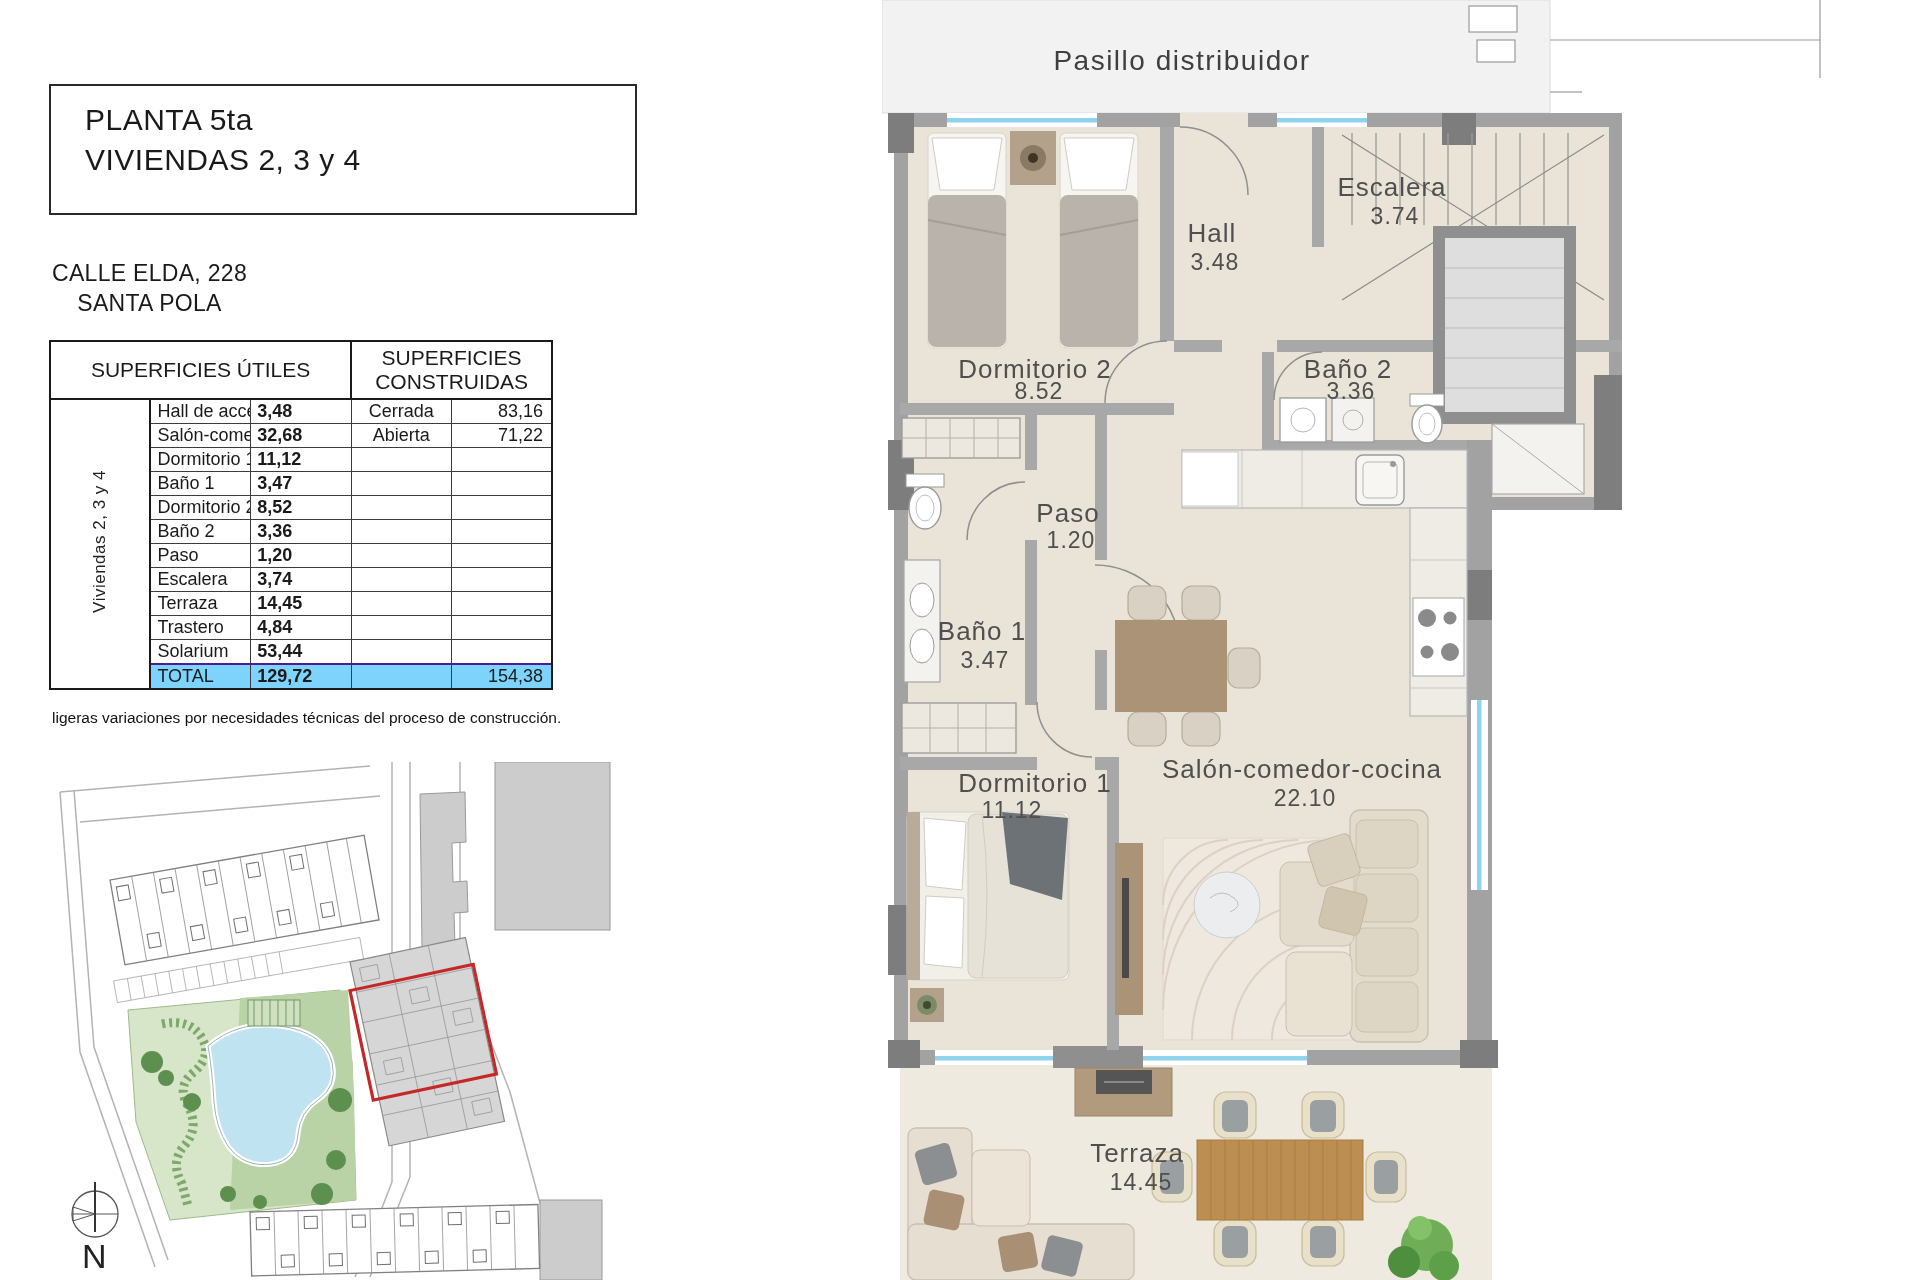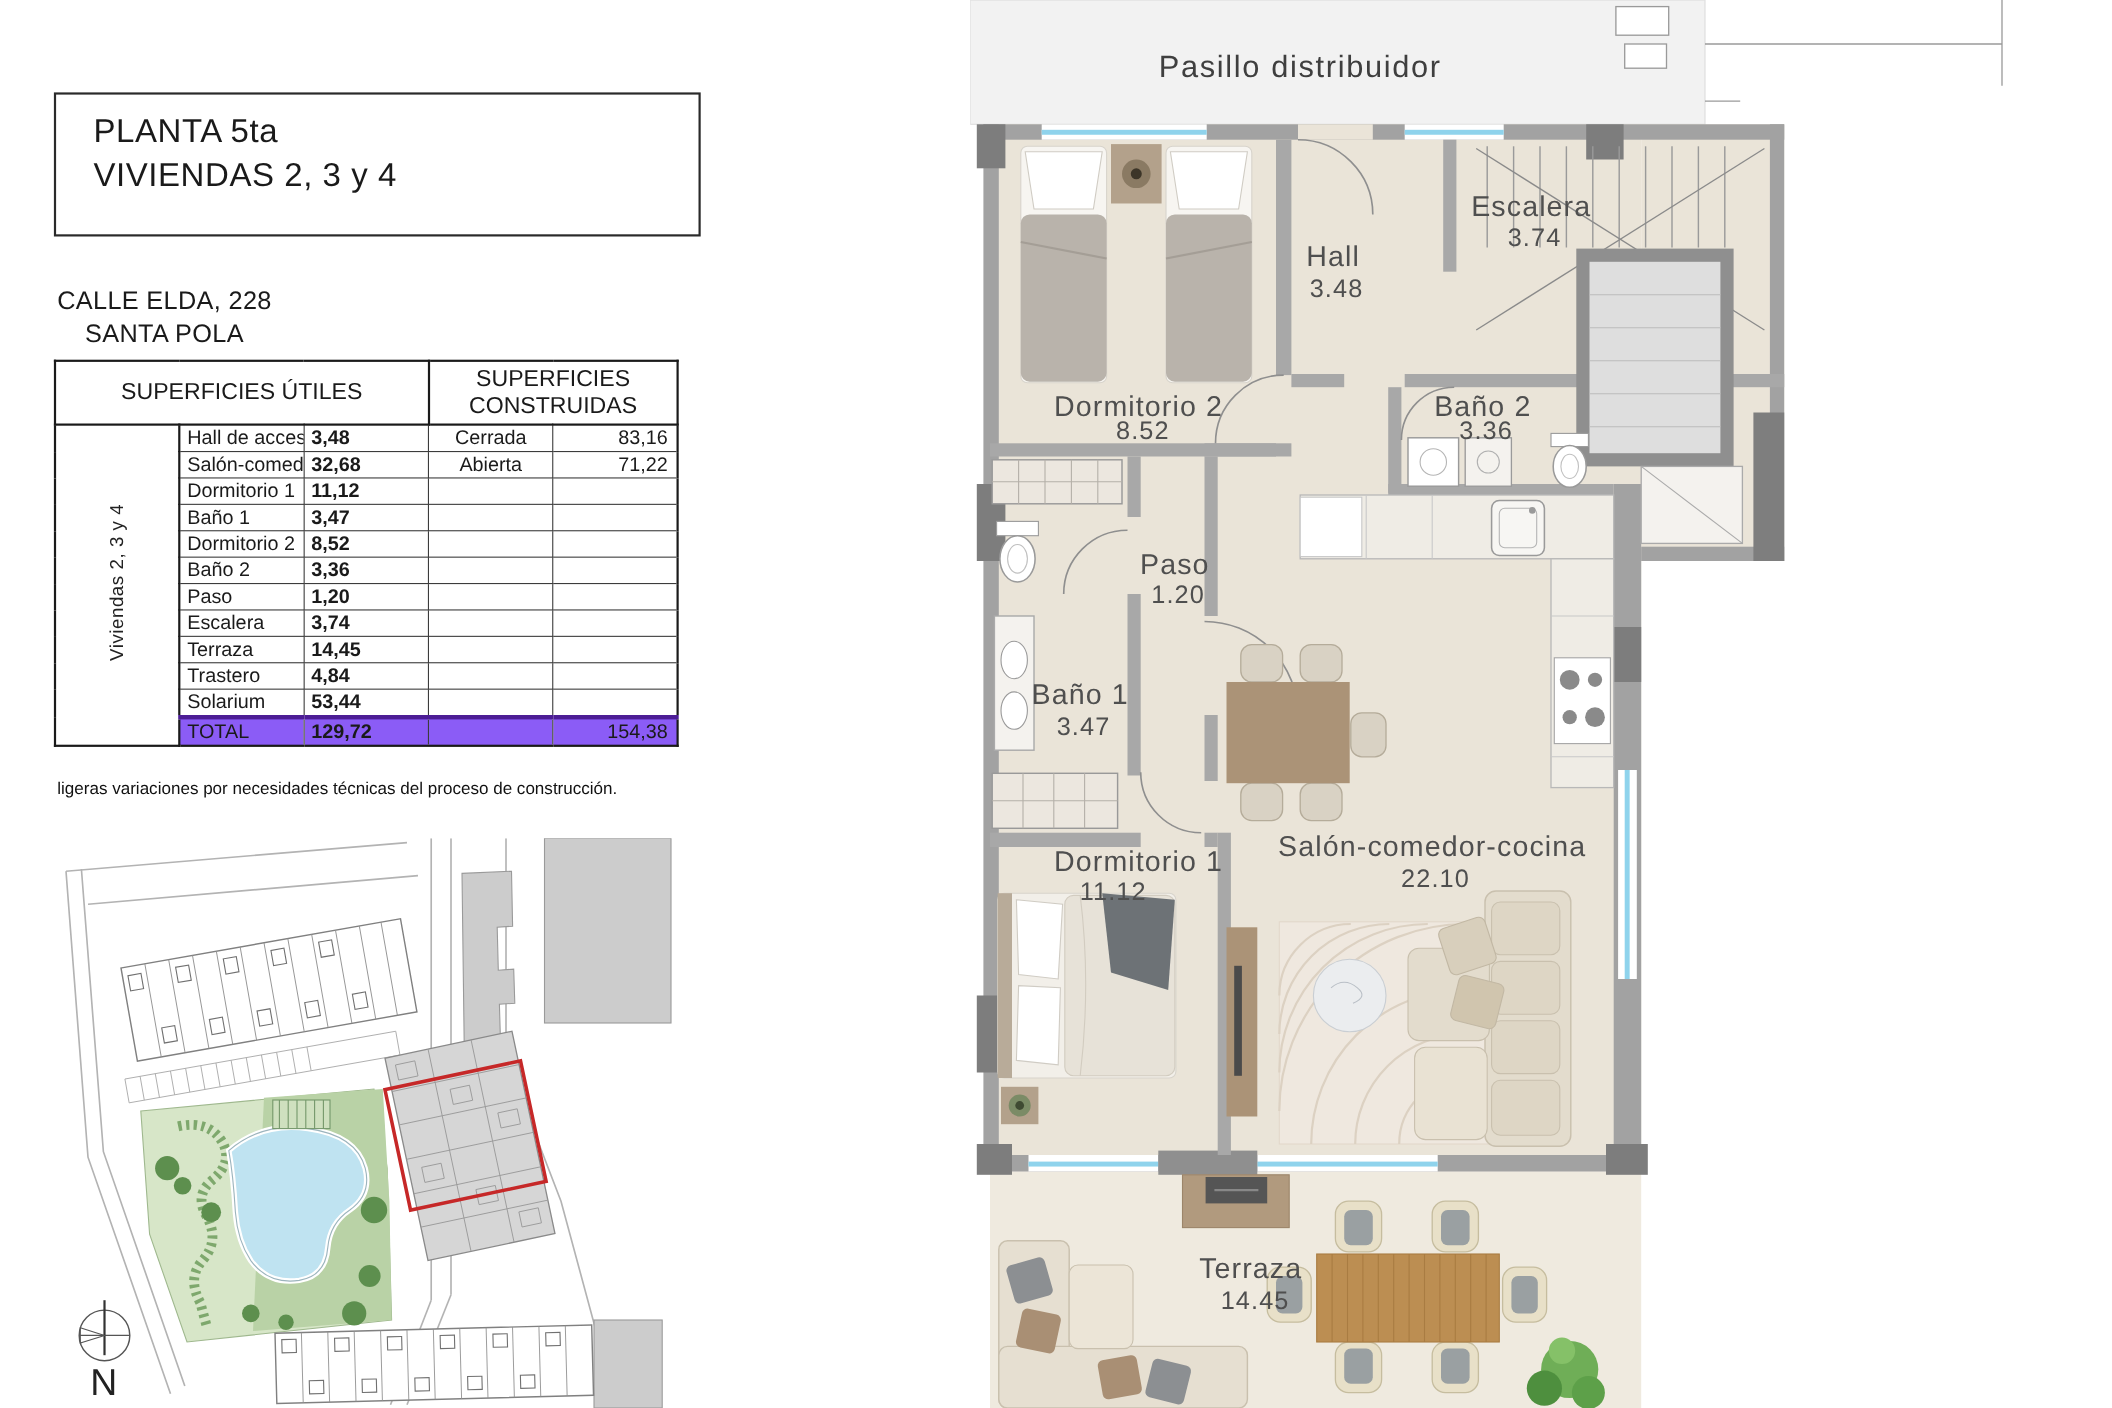--- a/index.html
+++ b/index.html
@@ -2,33 +2,33 @@
 <html><head>
 <meta charset="utf-8">
 <style>
   html,body{margin:0;padding:0;background:#fff;width:1920px;height:1280px;overflow:hidden;
     font-family:"Liberation Sans",sans-serif;color:#1a1a1a;}
   .abs{position:absolute;}
   
   #title-box{left:49px;top:84px;width:588px;height:131px;border:2px solid #2a2a2a;box-sizing:border-box;
     padding:14px 0 0 34px;font-size:30px;line-height:40px;letter-spacing:.5px;}
   #address{left:52px;top:258px;font-size:23px;line-height:30px;letter-spacing:.3px;text-align:center;}
-  #surfaces{left:49px;top:327px;width:568px;border-collapse:collapse;table-layout:fixed;
+  #surfaces{left:49px;top:340px;width:504px;border-collapse:collapse;table-layout:fixed;
     font-size:18px;}
   #surfaces td,#surfaces th{border:1px solid #3c3c3c;padding:1px 6px;height:24px;box-sizing:border-box;
     white-space:nowrap;overflow:hidden;}
   #surfaces th{border:2px solid #1a1a1a;font-weight:normal;font-size:21px;height:58px;}
   #surfaces .rot{width:61px;border:2px solid #1a1a1a;text-align:center;vertical-align:middle;}
   #surfaces .rot span{display:inline-block;writing-mode:vertical-rl;transform:rotate(180deg);
     font-size:17px;color:#222;letter-spacing:.5px;}
   #surfaces .cname{width:195px;text-align:left;}
   #surfaces .cval{width:110px;text-align:left;padding-right:10px;font-weight:bold;}
   #surfaces .bname{width:145px;text-align:center;}
   #surfaces .bval{width:77px;text-align:right;padding-right:8px;margin-top:33px;}
-  #surfaces tr.total td{background:#8b5cf6;border-top:4px solid #4c1d95;border-bottom:2px solid #1a1a1a;}
+  #surfaces tr.total td{background:#7dd3fc;border-top:2px solid #4c1d95;border-bottom:2px solid #1a1a1a;}
   #surfaces td.outer-r{border-right:2px solid #1a1a1a;}
   #disclaimer{left:52px;top:708px;width:610px;font-size:15.5px;line-height:20px;color:#111;}
   
   text{font-family:"Liberation Sans",sans-serif;}
   .rm{font-size:26px;fill:#4f4f4f;letter-spacing:1px;}
   .num{font-size:23px;fill:#4f4f4f;letter-spacing:1px;}
   .pas{font-size:28px;fill:#3f3f3f;letter-spacing:1.5px;}
   .north{font-size:34px;fill:#222;}
 </style>
 </head>

